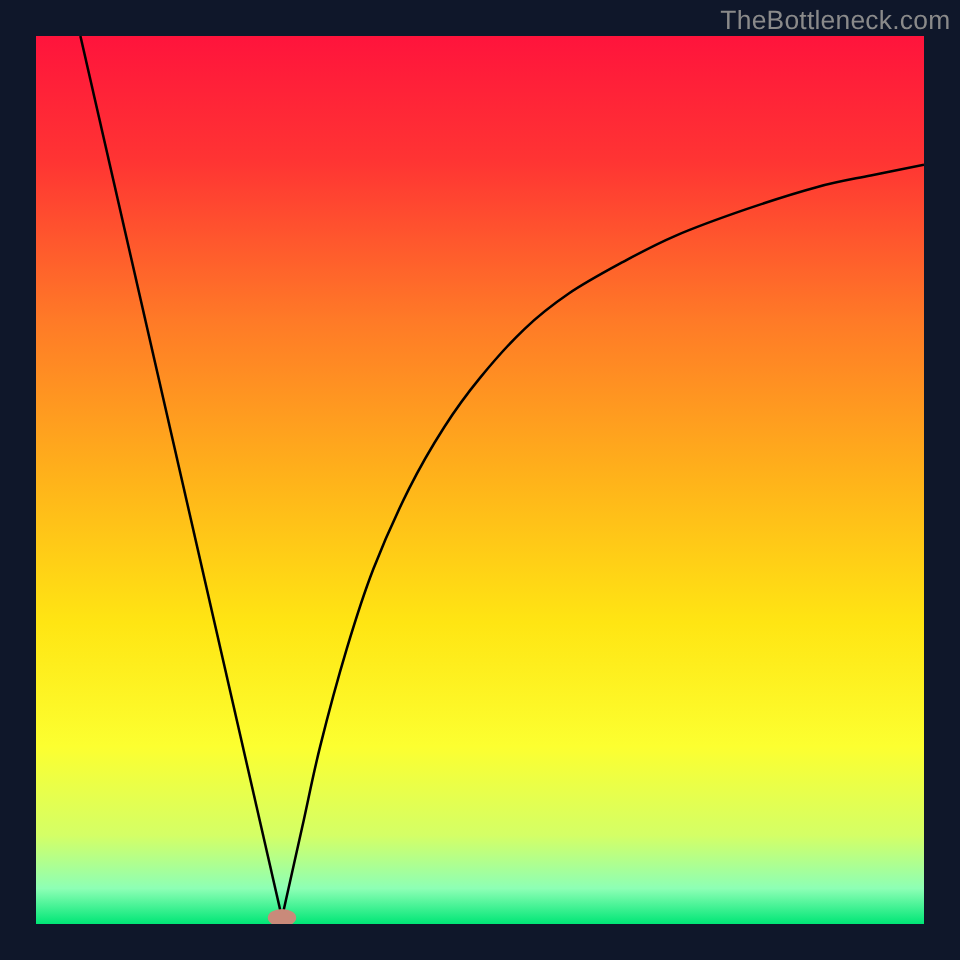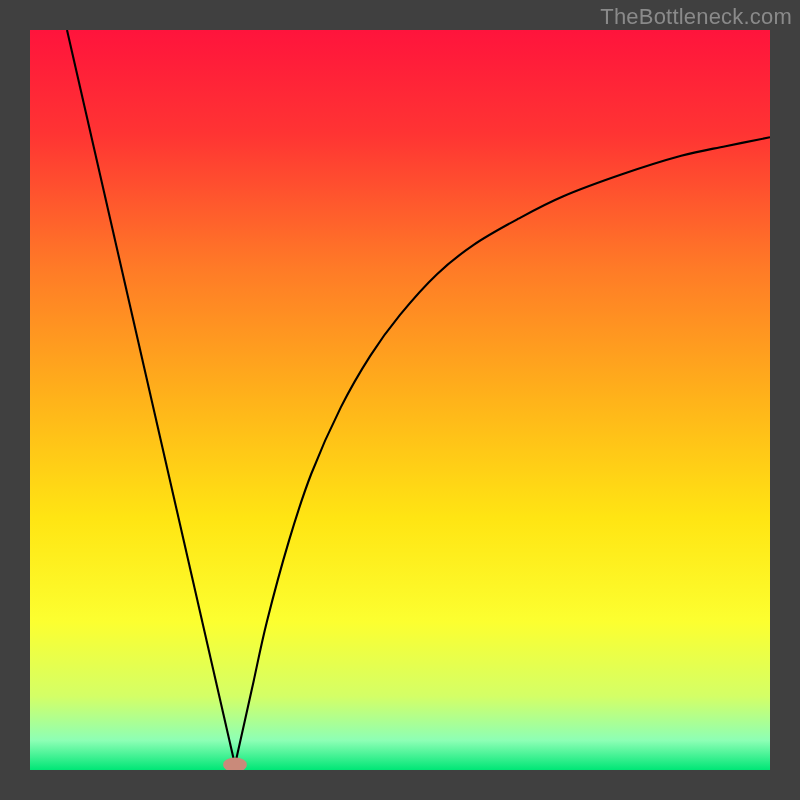--- a/index.html
+++ b/index.html
@@ -8,21 +8,21 @@
     width: 800px;
     height: 800px;
     overflow: hidden;
     background: #000;
     font-family: Arial, Helvetica, sans-serif;
   }
   .frame {
     position: relative;
     width: 800px;
     height: 800px;
-    background: #404040;
+    background: #0f172a;
   }
   .plot {
     position: absolute;
     left: 30px;
     top: 30px;
     width: 740px;
     height: 740px;
   }
   .watermark {
     position: absolute;

